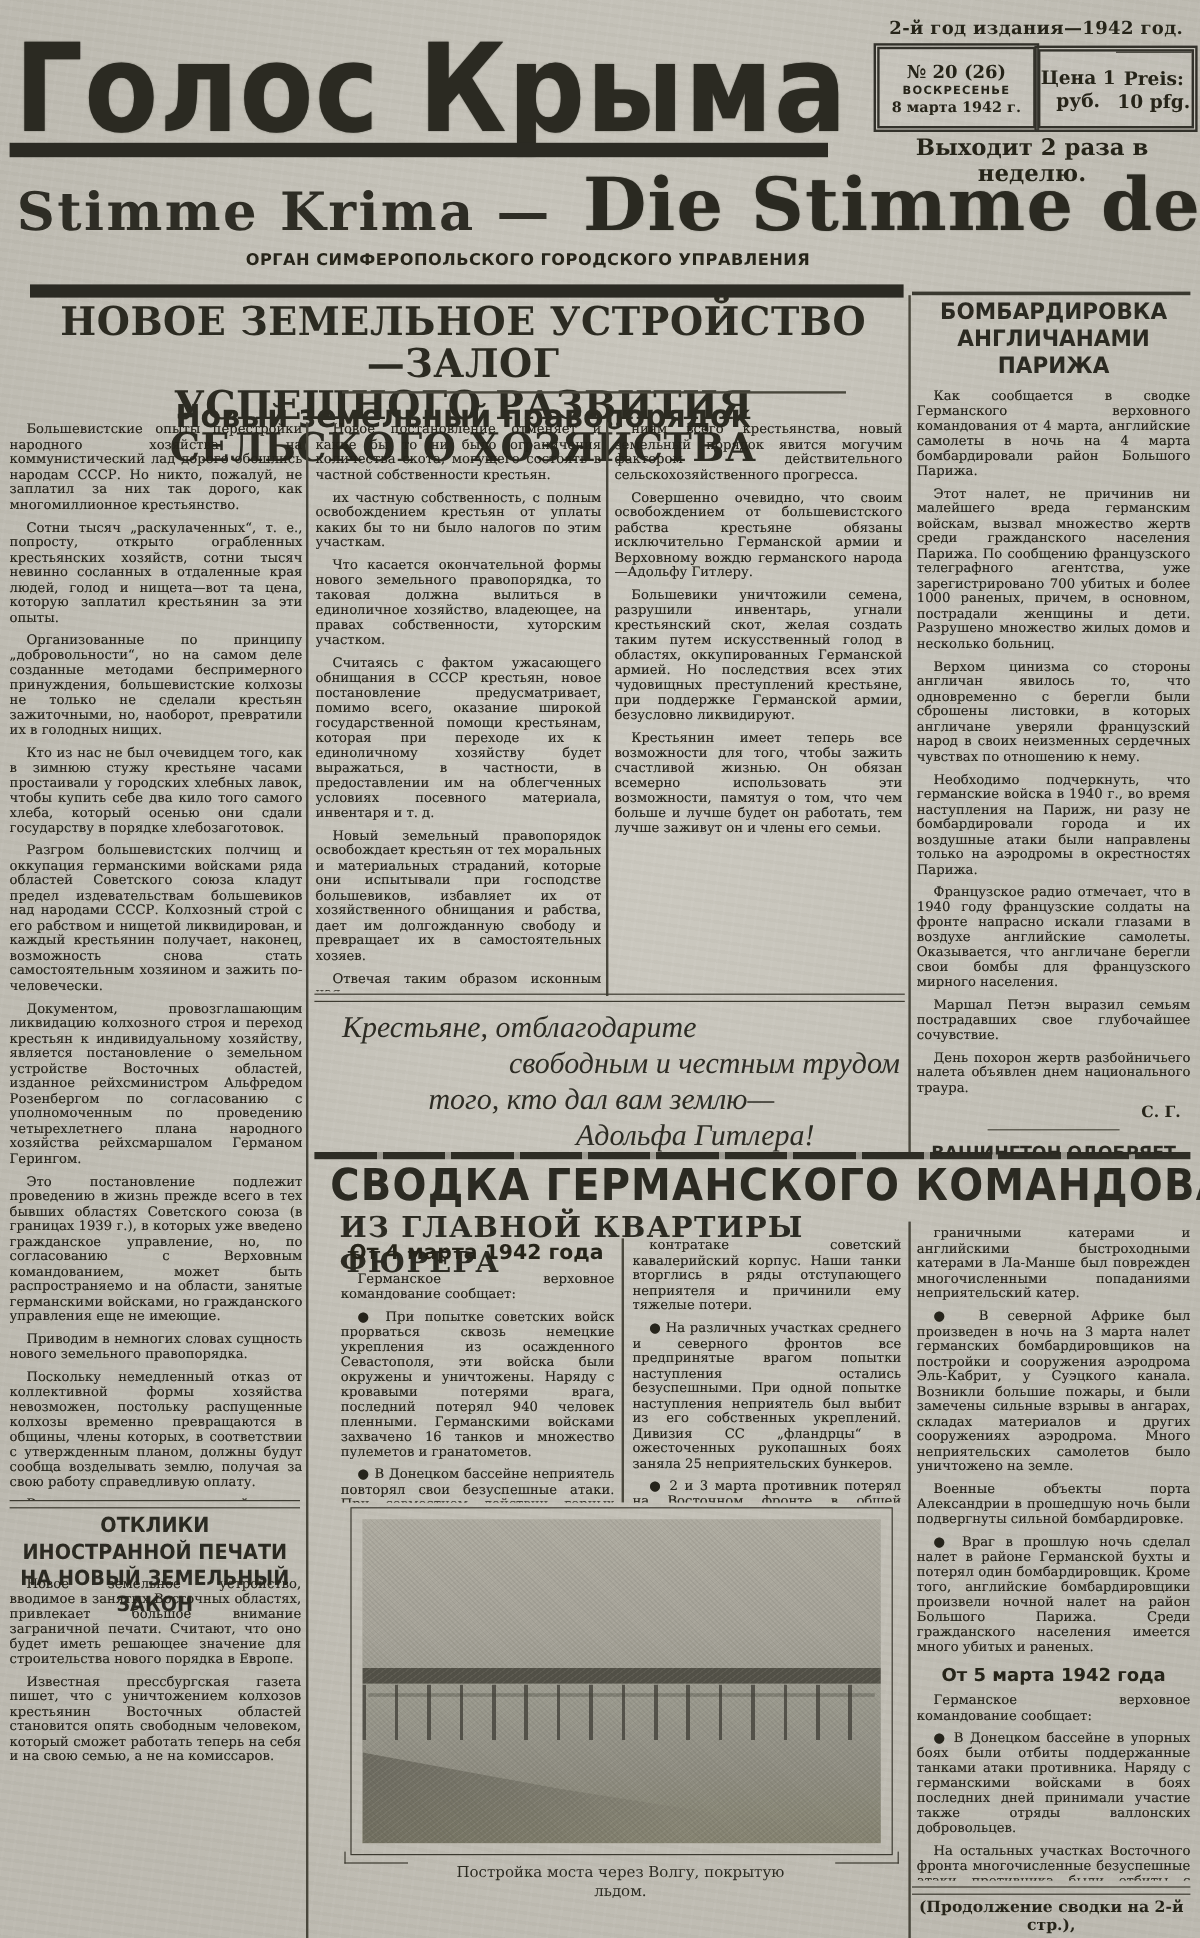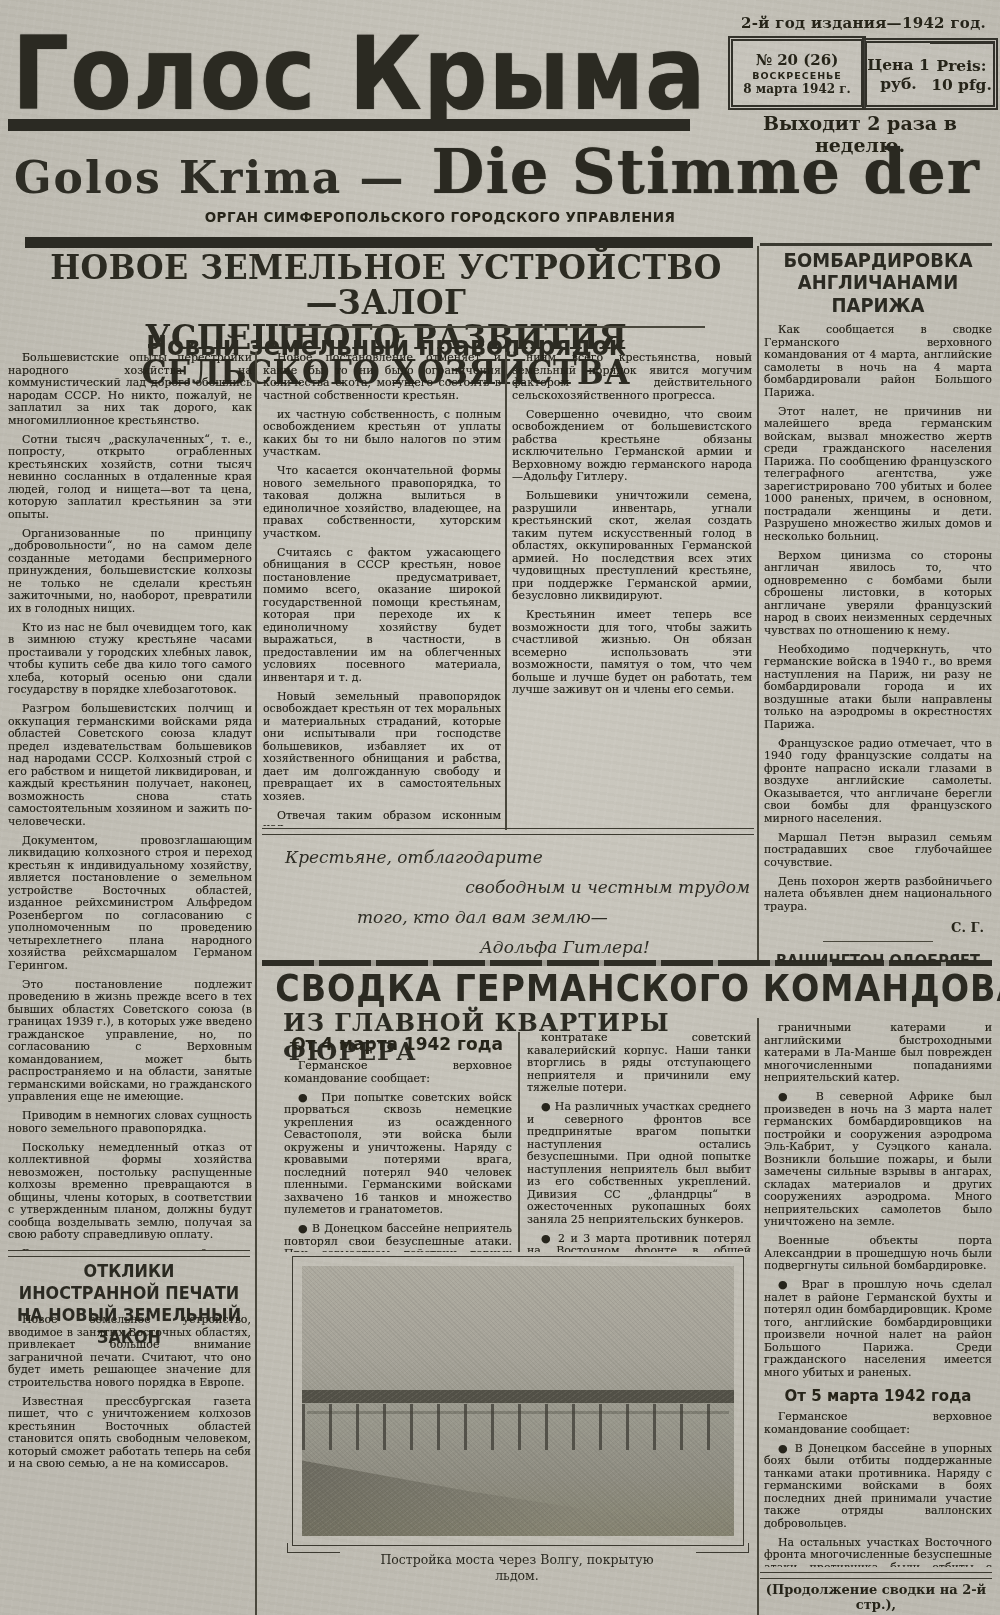--- a/index.html
+++ b/index.html
@@ -56,21 +56,21 @@
   .col1{left:8px;top:352px;width:244px;height:898px;}
   .col2{left:263px;top:352px;width:238px;height:474px;}
   .col3{left:512px;top:352px;width:240px;height:474px;}
   .vr-main{left:255px;top:352px;height:1263px;}
   .vr-2{left:505px;top:352px;height:478px;}
   .vr-right-a{left:757px;top:246px;height:714px;}
   .vr-right-b{left:757px;top:1018px;height:597px;}
   .vr-svodka{left:518px;top:1032px;height:220px;}
   
   .quote-rule{left:262px;top:828px;width:492px;}
-  .quote{left:285px;top:842px;width:465px;font-style:italic;font-size:17px;line-height:30px;color:#2d2c24;}
+  .quote{left:285px;top:842px;width:465px;font-style:italic;font-size:25px;line-height:30px;color:#2d2c24;font-family:Liberation Serif, serif;}
   .quote div{white-space:nowrap;}
   .q2{padding-left:45px;text-align:right;} .q3{padding-left:72px;} .q4{padding-left:195px;}
   
   .svodka-title{left:268px;top:968px;width:724px;text-align:center;font-family:"DejaVu Sans",sans-serif;
     font-weight:bold;font-size:34px;transform:scale(.98,1.08);letter-spacing:1px;color:#2b2a22;white-space:nowrap;}
   .svodka-subtitle{left:283px;top:1008px;width:467px;font-weight:bold;font-size:24px;letter-spacing:1px;color:#2c2b23;}
   .svodka-datehead{left:283px;top:1034px;width:228px;text-align:center;font-family:"DejaVu Sans",sans-serif;font-weight:bold;font-size:17px;}
   .svodka-col-a{left:284px;top:1060px;width:228px;height:192px;}
   .svodka-col-b{left:527px;top:1032px;width:224px;height:220px;}
   
@@ -125,21 +125,21 @@
     <div class="issue-weekday">ВОСКРЕСЕНЬЕ</div>
     <div class="issue-date">8 марта 1942 г.</div>
   </div>
   <div class="abs box price-box">
     <div class="price-row">Цена 1 руб.</div>
     <div class="price-row">Preis: 10 pfg.</div>
   </div>
   <div class="abs frequency">Выходит 2 раза в неделю.</div>
 
   <div class="abs subtitle-row">
-    <span class="latin-title">Golos Krima —</span>
+    <span class="latin-title">Stimme Krima —</span>
     <span class="german-title">Die Stimme der Krim</span>
   </div>
   <div class="abs organ-line">ОРГАН СИМФЕРОПОЛЬСКОГО ГОРОДСКОГО УПРАВЛЕНИЯ</div>
 
   <div class="abs masthead-rule"></div>
   <div class="abs masthead-rule-right"></div>
 
   <div class="abs headline">
     <div class="hl">НОВОЕ ЗЕМЕЛЬНОЕ УСТРОЙСТВО—ЗАЛОГ</div>
     <div class="hl">УСПЕШНОГО РАЗВИТИЯ СЕЛЬСКОГО ХОЗЯЙСТВА</div>
@@ -219,21 +219,21 @@
   <div class="abs col otkliki-body">
       <p class="para">Новое земельное устройство, вводимое в занятых Восточных областях, привлекает большое внимание заграничной печати. Считают, что оно будет иметь решающее значение для строительства нового порядка в Европе.</p>
       <p class="para">Известная прессбургская газета пишет, что с уничтожением колхозов крестьянин Восточных областей становится опять свободным человеком, который сможет работать теперь на себя и на свою семью, а не на комиссаров.</p>
     </div>
 
   <div class="abs right-col">
     <h2 class="right-title">БОМБАРДИРОВКА АНГЛИЧАНАМИ ПАРИЖА</h2>
     <div>
         <p class="para">Как сообщается в сводке Германского верховного командования от 4 марта, английские самолеты в ночь на 4 марта бомбардировали район Большого Парижа.</p>
         <p class="para">Этот налет, не причинив ни малейшего вреда германским войскам, вызвал множество жертв среди гражданского населения Парижа. По сообщению французского телеграфного агентства, уже зарегистрировано 700 убитых и более 1000 раненых, причем, в основном, пострадали женщины и дети. Разрушено множество жилых домов и несколько больниц.</p>
-        <p class="para">Верхом цинизма со стороны англичан явилось то, что одновременно с бомбами были сброшены листовки, в которых англичане уверяли французский народ в своих неизменных сердечных чувствах по отношению к нему.</p>
+        <p class="para">Верхом цинизма со стороны англичан явилось то, что одновременно с берегли были сброшены листовки, в которых англичане уверяли французский народ в своих неизменных сердечных чувствах по отношению к нему.</p>
         <p class="para">Необходимо подчеркнуть, что германские войска в 1940 г., во время наступления на Париж, ни разу не бомбардировали города и их воздушные атаки были направлены только на аэродромы в окрестностях Парижа.</p>
         <p class="para">Французское радио отмечает, что в 1940 году французские солдаты на фронте напрасно искали глазами в воздухе английские самолеты. Оказывается, что англичане берегли свои бомбы для французского мирного населения.</p>
         <p class="para">Маршал Петэн выразил семьям пострадавших свое глубочайшее сочувствие.</p>
         <p class="para">День похорон жертв разбойничьего налета объявлен днем национального траура.</p>
       </div>
     <div class="signature">С. Г.</div>
     <div class="center-rule"></div>
     <h3 class="right-title-sm">ВАШИНГТОН ОДОБРЯЕТ БОМБАРДИРОВКУ ПАРИЖА</h3>
 
   </div>

